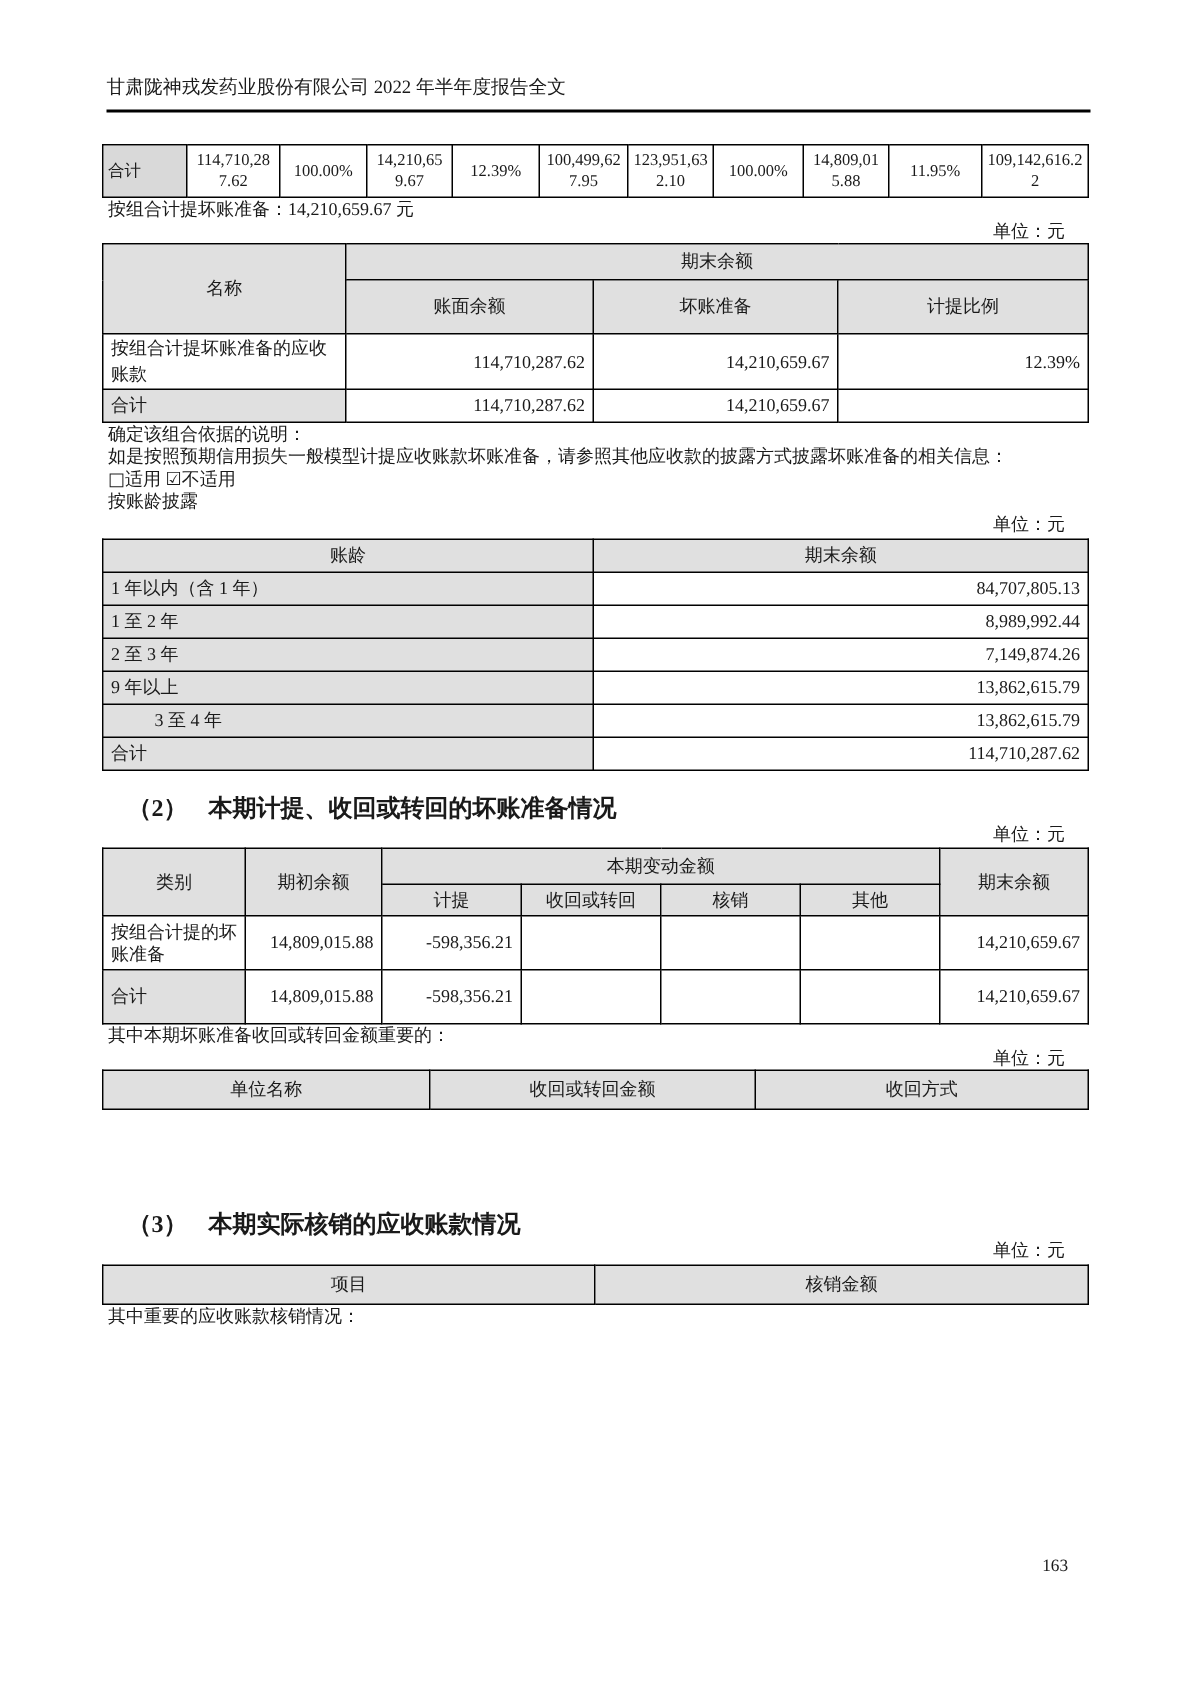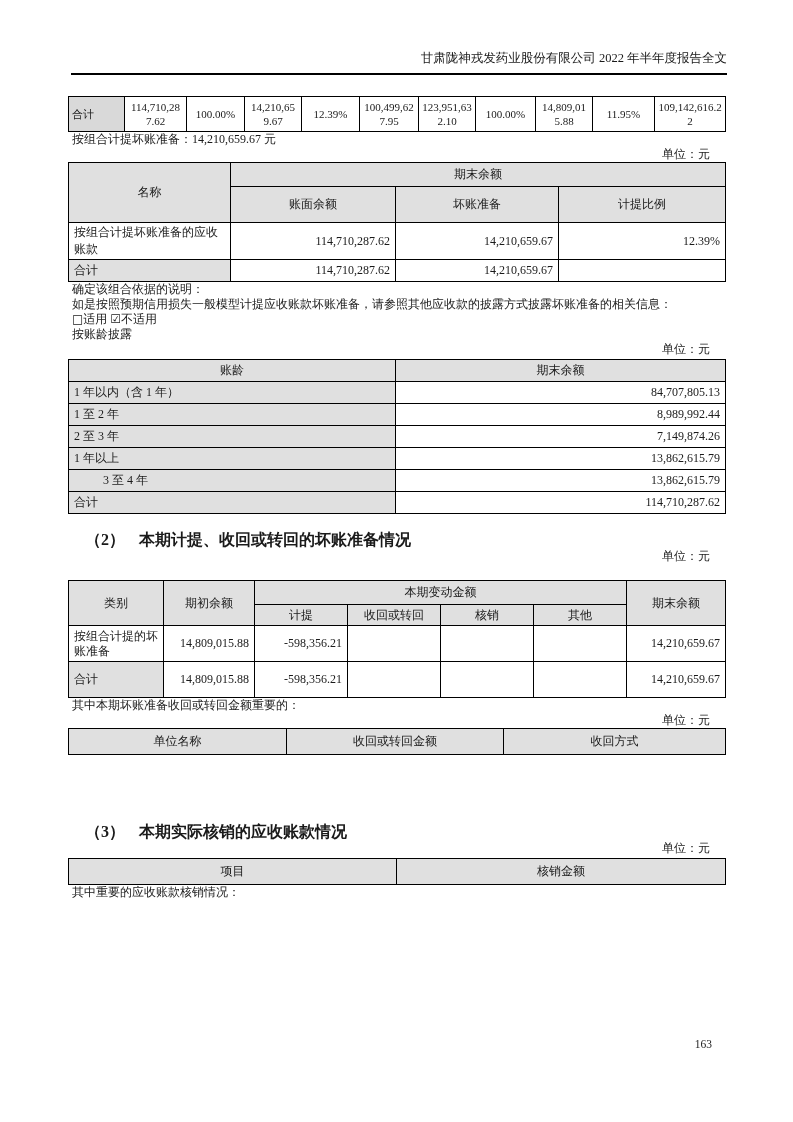--- a/index.html
+++ b/index.html
@@ -12,21 +12,21 @@
     font-family: "Liberation Serif", "DejaVu Serif", serif;
     color: #1a1a1a;
     overflow: hidden;
   }
   
   .page-header {
     margin: 0 66px 0 71px;
     padding-top: 50px;
     padding-bottom: 7px;
     border-bottom: 2px solid #000;
-    text-align: right;
+    text-align: left;
     font-size: 12.5px;
     line-height: 16px;
   }
   
   .content { margin-left: 68px; margin-right: 68px; }
   .content p {
     margin: 0;
     padding-left: 4px;
     font-size: 12px;
     line-height: 15px;
@@ -80,21 +80,21 @@
   .mt-table2 { margin-top: 0px; }
   .mt-basis { margin-top: 12px; }
   .mt-ecl { margin-top: 32px; }
   .mt-applicable { margin-top: 9px; }
   .mt-agingdisc { margin-top: 9px; }
   .mt-unit2 { margin-top: 5px; }
   .mt-aging { margin-top: 2px; }
   .mt-heading2 { margin-top: 17px; }
   .mt-current { margin-top: 18px; }
   .mt-unit3 { margin-top: 8px; }
-  .mt-table3 { margin-top: 16px; }
+  .mt-table3 { margin-top: 1px; }
   .mt-recovery { margin-top: 6px; }
   .mt-unit4 { margin-top: 6px; }
   .mt-recoverytable { margin-top: 0px; }
   .mt-heading3 { margin-top: 68px; }
   .mt-unit5 { margin-top: 12px; }
   .mt-writeofftable { margin-top: 2px; }
   .mt-writeoffnote { margin-top: 13px; }
   .page-number {
     position: absolute;
     top: 1038px;
@@ -205,21 +205,21 @@
       </tr>
       <tr>
         <td class="shaded lbl">1 至 2 年</td>
         <td class="num">8,989,992.44</td>
       </tr>
       <tr>
         <td class="shaded lbl">2 至 3 年</td>
         <td class="num">7,149,874.26</td>
       </tr>
       <tr>
-        <td class="shaded lbl">1 年以上</td>
+        <td class="shaded lbl">9 年以上</td>
         <td class="num">13,862,615.79</td>
       </tr>
       <tr>
         <td class="shaded lbl indent">3 至 4 年</td>
         <td class="num">13,862,615.79</td>
       </tr>
       <tr>
         <td class="shaded lbl">合计</td>
         <td class="num">114,710,287.62</td>
       </tr>

